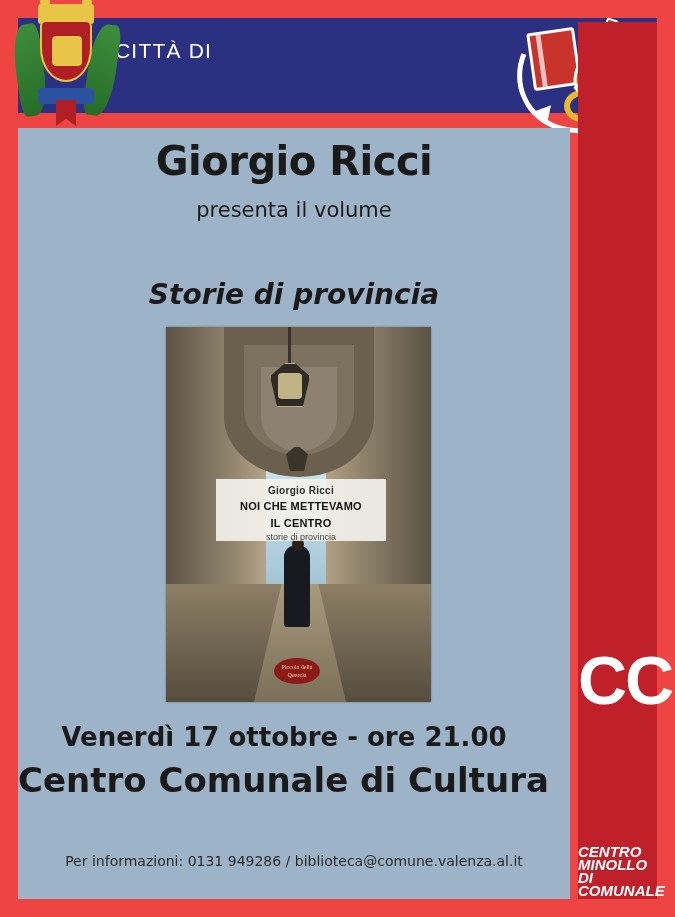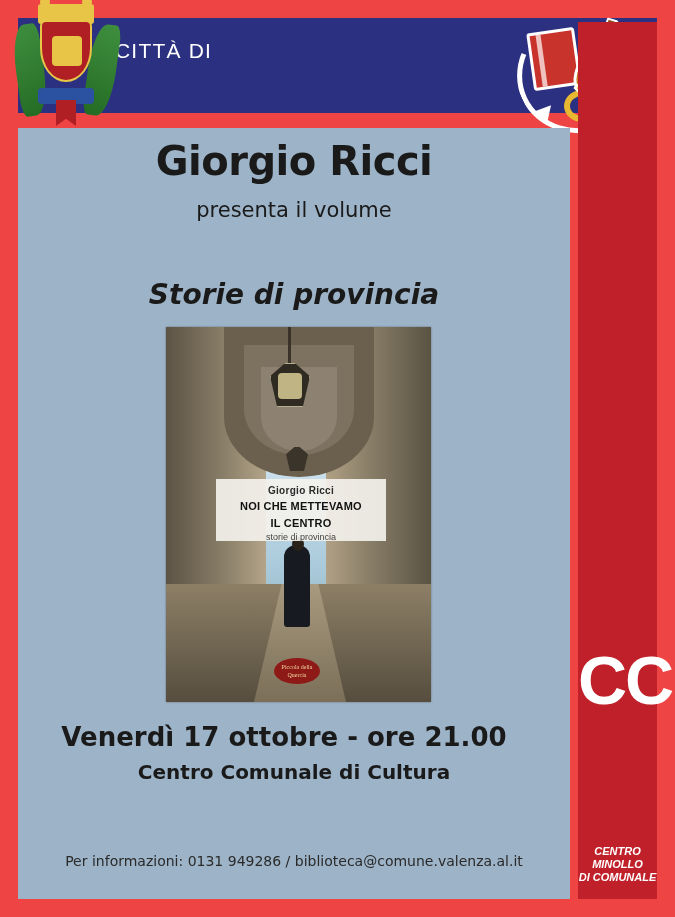--- a/index.html
+++ b/index.html
@@ -260,23 +260,22 @@
     letter-spacing: -2px;
   }
   .ccc-caption {
     position: absolute;
     left: 578px;
     top: 845px;
     width: 79px;
     color: #ffffff;
     font-family: "Liberation Sans", sans-serif;
     font-weight: bold;
-    font-size: 11px;
+    font-size: 15px;
     line-height: 13px;
-    text-align: center;
     font-style: italic;
   }
 
   
   .author {
     position: absolute;
     left: 18px;
     top: 138px;
     width: 552px;
     text-align: center;
@@ -517,24 +516,24 @@
     font-family: "DejaVu Sans", sans-serif;
     font-weight: bold;
     font-size: 26px;
     color: #1a1a1a;
   }
   .event-line2 {
     position: absolute;
     left: 18px;
     top: 760px;
     width: 552px;
-    text-align: center;
-    font-family: "DejaVu Sans", sans-serif;
-    font-weight: bold;
-    font-size: 20px;
+    text-align: left;
+    font-family: "DejaVu Sans", sans-serif;
+    font-weight: bold;
+    font-size: 34px;
     color: #1a1a1a;
   }
   .info-line {
     position: absolute;
     left: 18px;
     top: 853px;
     width: 552px;
     text-align: center;
     font-family: "DejaVu Sans", sans-serif;
     font-size: 14px;

